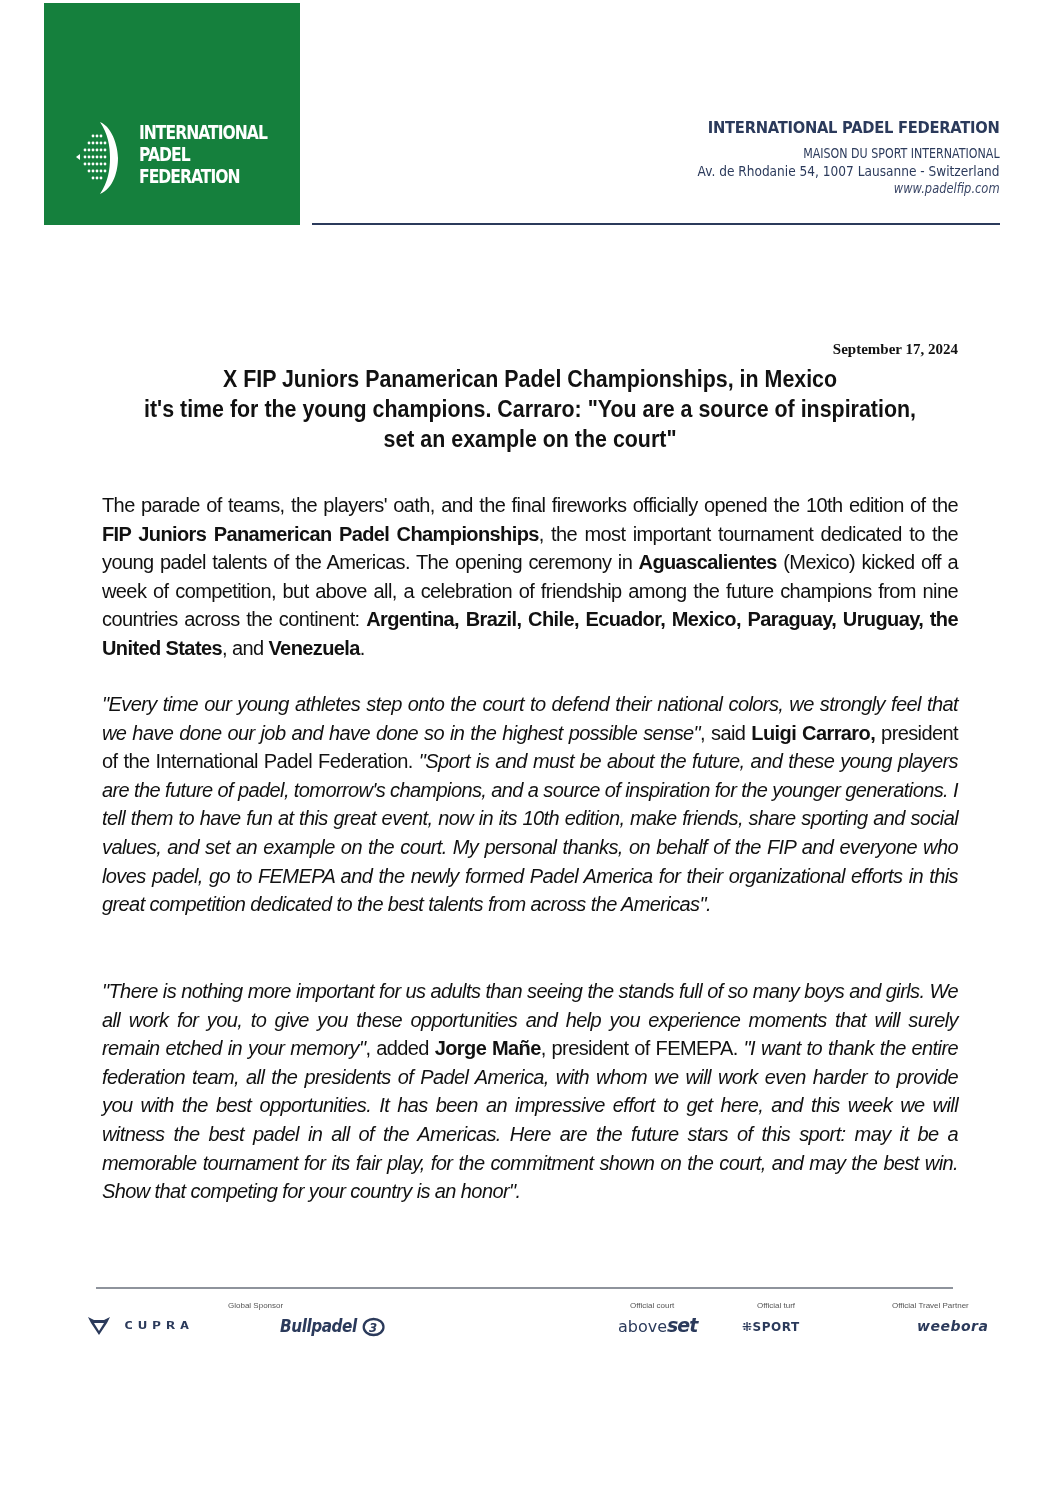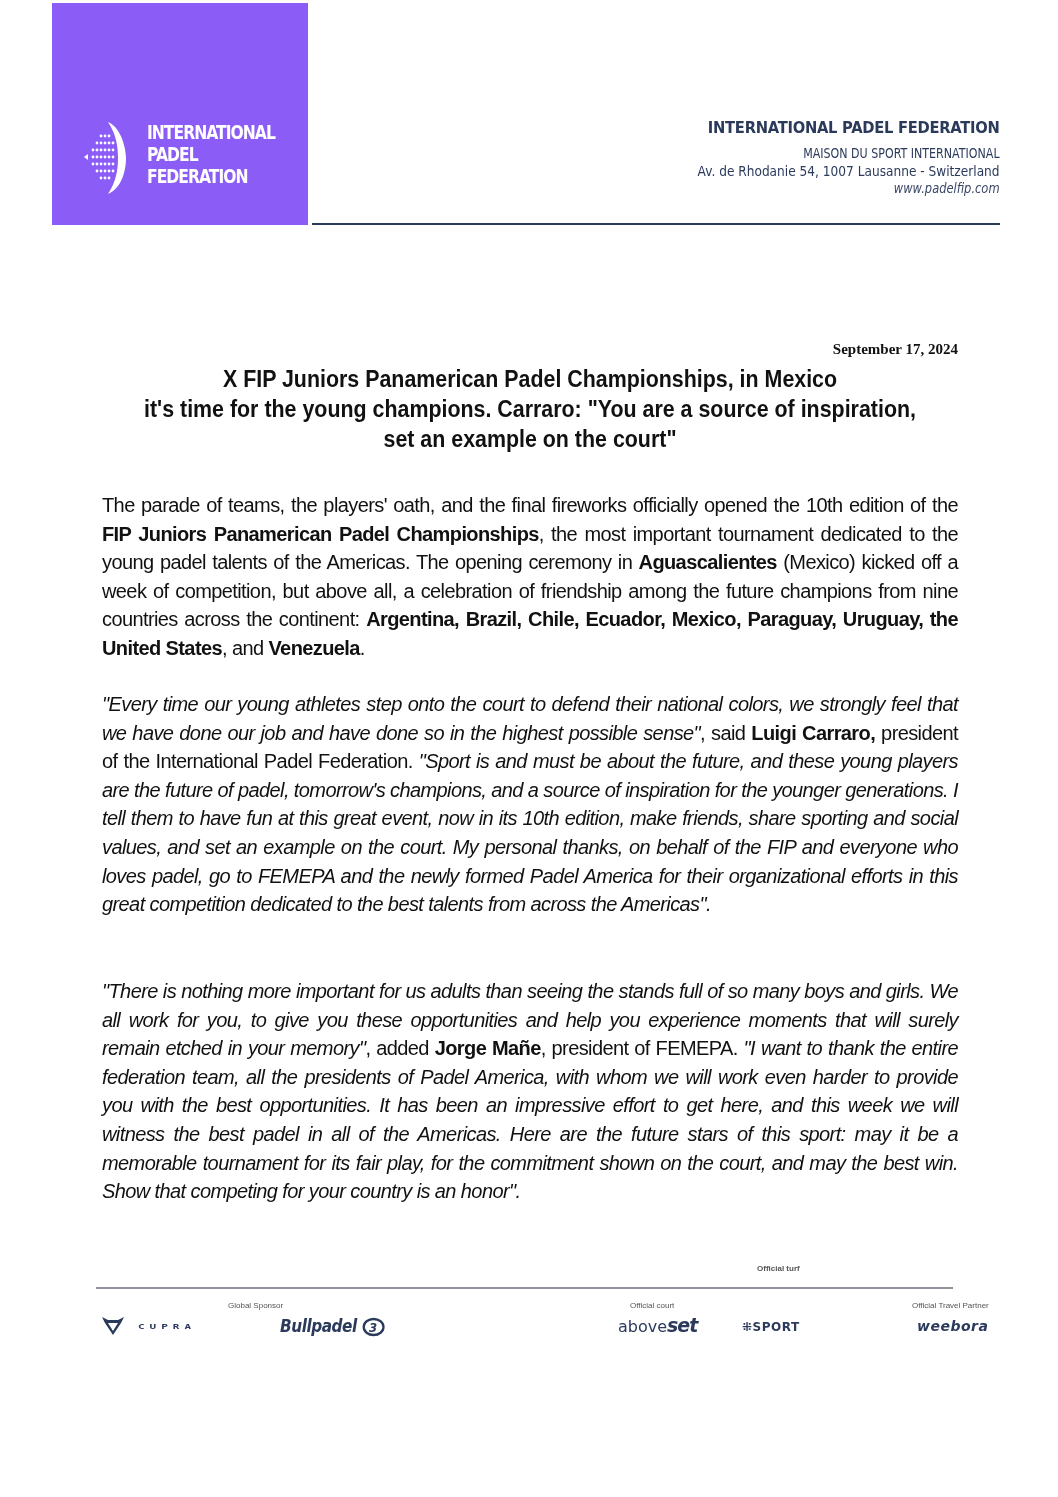--- a/index.html
+++ b/index.html
@@ -1,19 +1,19 @@
 <!DOCTYPE html>
 <html><head>
 <meta charset="utf-8">
 <style>
   html, body { margin:0; padding:0; background:#ffffff; }
   body { width:1058px; height:1497px; position:relative; overflow:hidden; font-family:"Liberation Sans", sans-serif; color:#111; }
 
   
-  .logo-block { position:absolute; left:52px; top:3px; width:256px; height:222px; background:#8b5cf6; }
+  .logo-block { position:absolute; left:44px; top:3px; width:256px; height:222px; background:#15803d; }
   .logo-icon { position:absolute; left:30px; top:117px; width:44px; height:76px; }
   .logo-text { position:absolute; left:95px; top:118px; color:#fff; font-family:"DejaVu Sans", sans-serif; font-weight:bold; font-size:19px; line-height:22px; letter-spacing:-1.2px; transform:scaleX(0.82); transform-origin:left top; }
   .logo-text div { white-space:nowrap; }
   .header-rule { position:absolute; left:312px; top:223px; width:688px; height:2px; background:#2b3a5b; }
 
   .org-info { position:absolute; right:58px; top:118px; text-align:right; color:#2b3a5b; }
   .org-name { font-family:"DejaVu Sans", sans-serif; font-weight:bold; font-size:16px; letter-spacing:-0.3px; transform:scaleX(0.92); transform-origin:right top; white-space:nowrap; }
   .org-line2 { font-family:"DejaVu Sans", sans-serif; font-size:13.5px; margin-top:8px; transform:scaleX(0.82); transform-origin:right top; white-space:nowrap; }
   .org-line3 { font-family:"DejaVu Sans", sans-serif; font-size:14.5px; margin-top:2px; transform:scaleX(0.84); transform-origin:right top; white-space:nowrap; }
   .org-line4 { font-family:"DejaVu Sans", sans-serif; font-style:italic; font-size:13.5px; margin-top:1px; transform:scaleX(0.85); transform-origin:right top; white-space:nowrap; color:#3a4666; }
@@ -30,21 +30,21 @@
   .body b { font-weight:bold; }
   .p1 { top:491px; }
   .p2 { top:690px; }
   .p3 { top:977px; }
   .body span.i { font-style:italic; }
 
   
   .footer-rule { position:absolute; left:96px; top:1287px; width:857px; height:2px; background:#8e939c; }
   .sponsor-label { position:absolute; font-size:8px; color:#555; font-family:"Liberation Sans", sans-serif; white-space:nowrap; }
   .sponsor-logo { position:absolute; color:#2b3a5b; white-space:nowrap; font-family:"DejaVu Sans", sans-serif; font-weight:bold; }
-  .cupra { left:102px; top:1317px; display:flex; align-items:center; gap:14px; font-size:11px; letter-spacing:6px; font-weight:normal; }
+  .cupra { left:88px; top:1317px; display:flex; align-items:center; gap:14px; font-size:15px; letter-spacing:6px; font-weight:normal; }
   .cupra-text { font-family:"DejaVu Sans Mono", monospace; font-weight:bold; letter-spacing:5px; transform:scaleY(0.7); }
   .bullpadel { left:280px; top:1316px; font-style:italic; font-size:17px; letter-spacing:-0.5px; transform:scaleX(0.9); transform-origin:left top; }
   .mejorset { left:618px; top:1314px; font-size:16px; }
   .mejorset .set { font-size:19px; letter-spacing:-1px;font-style:italic; }
   .mondo { left:742px; top:1320px; font-size:12px; letter-spacing:0.5px; }
   .weebora { left:917px; top:1318px; font-size:14px; font-style:italic; letter-spacing:0.5px; }
 </style>
 </head>
 <body>
 
@@ -117,22 +117,22 @@
 <div class="body p1"><span>The parade of teams, the players' oath, and the final fireworks officially opened the 10th edition of the </span><b>FIP Juniors Panamerican Padel Championships</b><span>, the most important tournament dedicated to the young padel talents of the Americas. The opening ceremony in </span><b>Aguascalientes</b><span> (Mexico) kicked off a week of competition, but above all, a celebration of friendship among the future champions from nine countries across the continent: </span><b>Argentina, Brazil, Chile, Ecuador, Mexico, Paraguay, Uruguay, the United States</b><span>, and </span><b>Venezuela</b><span>.</span></div>
 
 <div class="body p2"><span class="i">"Every time our young athletes step onto the court to defend their national colors, we strongly feel that we have done our job and have done so in the highest possible sense"</span><span>, said </span><b>Luigi Carraro,</b><span> president of the International Padel Federation. </span><span class="i">"Sport is and must be about the future, and these young players are the future of padel, tomorrow's champions, and a source of inspiration for the younger generations. I tell them to have fun at this great event, now in its 10th edition, make friends, share sporting and social values, and set an example on the court. My personal thanks, on behalf of the FIP and everyone who loves padel, go to FEMEPA and the newly formed Padel America for their organizational efforts in this great competition dedicated to the best talents from across the Americas".</span></div>
 
 <div class="body p3"><span class="i">"There is nothing more important for us adults than seeing the stands full of so many boys and girls. We all work for you, to give you these opportunities and help you experience moments that will surely remain etched in your memory"</span><span>, added </span><b>Jorge Mañe</b><span>, president of FEMEPA. </span><span class="i">"I want to thank the entire federation team, all the presidents of Padel America, with whom we will work even harder to provide you with the best opportunities. It has been an impressive effort to get here, and this week we will witness the best padel in all of the Americas. Here are the future stars of this sport: may it be a memorable tournament for its fair play, for the commitment shown on the court, and may the best win. Show that competing for your country is an honor".</span></div>
 
 <div class="footer-rule"></div>
 
 <div class="sponsor-label" style="left:228px; top:1301px;">Global Sponsor</div>
 <div class="sponsor-label" style="left:630px; top:1301px;">Official court</div>
-<div class="sponsor-label" style="left:757px; top:1264px;font-weight:bold;">Official turf</div>
-<div class="sponsor-label" style="left:912px; top:1301px;">Official Travel Partner</div>
+<div class="sponsor-label" style="left:757px; top:1301px;">Official turf</div>
+<div class="sponsor-label" style="left:892px; top:1301px;">Official Travel Partner</div>
 
 <div class="sponsor-logo cupra">
   <svg width="22" height="18" viewBox="0 0 22 18">
     <path d="M0 0 L6 3 L11 3 L16 3 L22 0 L19 6 L11 18 L3 6 Z M6 6 L11 14 L16 6 Z" fill="#2b3a5b" fill-rule="evenodd"></path>
   </svg>
   <span class="cupra-text">CUPRA</span>
 </div>
 
 <div class="sponsor-logo bullpadel">
   <span>Bullpadel</span>

